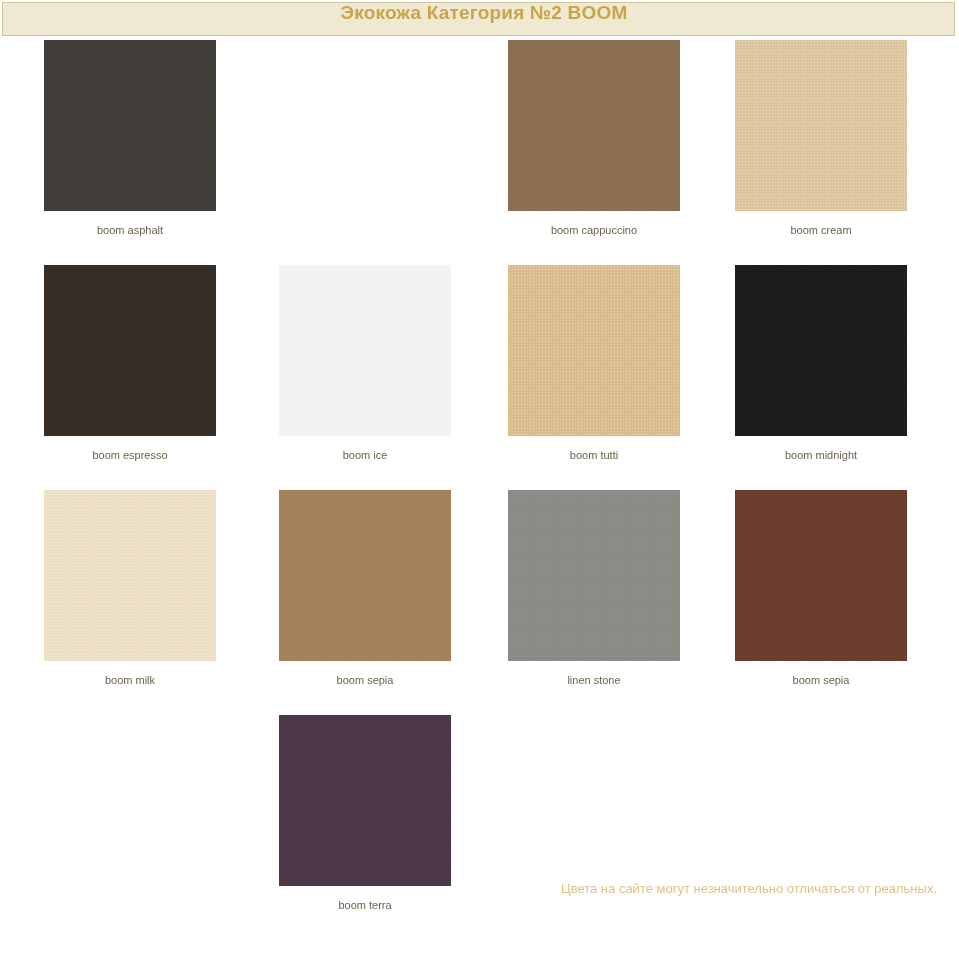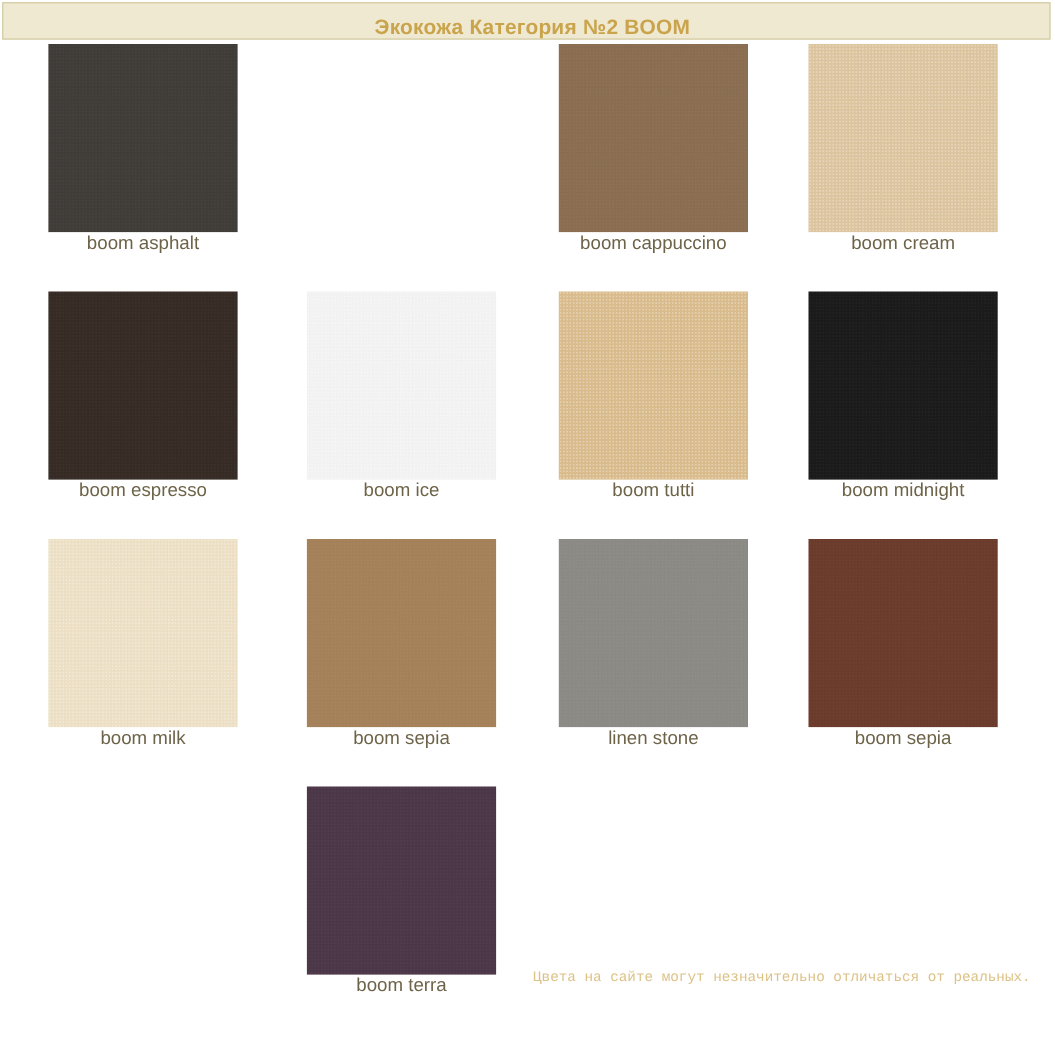--- a/index.html
+++ b/index.html
@@ -20,21 +20,21 @@
   .header-band {
     position: absolute;
     left: 2px;
     top: 2px;
     width: 953px;
     height: 34px;
     background: #f0e9d1;
     border: 1px solid #cfc69d;
     box-sizing: border-box;
     display: flex;
-    align-items: flex-end;
+    align-items: flex-start;
     justify-content: center;
     padding-left: 11px;
   }
   .header-title {
     font-size: 19px;
     font-weight: bold;
     color: #c9a44c;
     letter-spacing: 0.2px;
     white-space: nowrap;
     line-height: 1;
@@ -81,36 +81,36 @@
     background-position: 0 0, 2px 1px;
     opacity: 0.9;
   }
   .swatch-chip.light-chip::after {
     background-image:
       radial-gradient(rgba(255,255,255,0.5) 0.5px, transparent 0.6px),
       radial-gradient(rgba(0,0,0,0.035) 0.5px, transparent 0.6px);
   }
 
   .swatch-label {
+    margin-top: 13px;
     text-align: center;
-    font-size: 17px;
+    font-size: 11px;
     color: #6d6348;
     line-height: 1.2;
     white-space: nowrap;
   }
 
   
   .disclaimer {
     position: absolute;
     right: 22px;
     top: 881px;
     font-size: 13px;
     color: #ddc287;
     white-space: nowrap;
-    font-family: Liberation Mono, monospace;
   }
 </style>
 </head>
 <body>
 
 <div class="header-band">
   <div class="header-title">Экокожа Категория №2 BOOM</div>
 </div>
 
 <div class="swatch-grid" id="swatch-grid">

